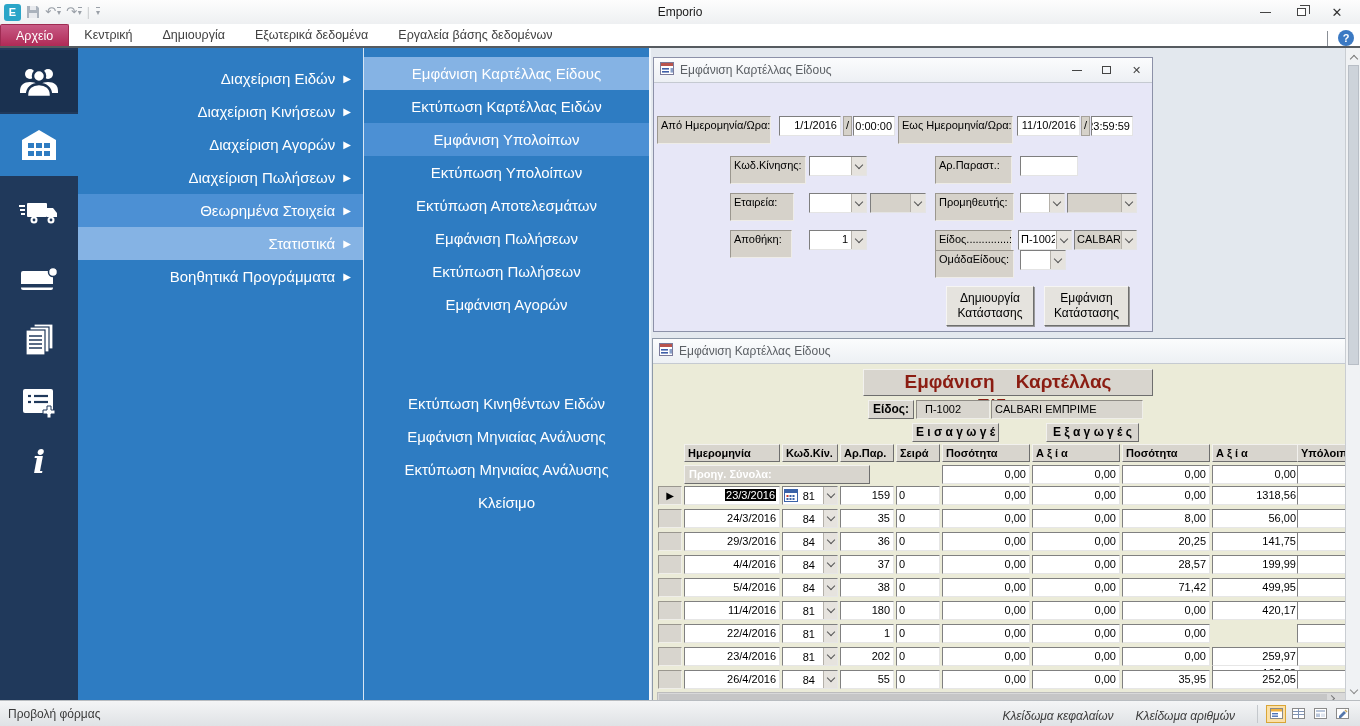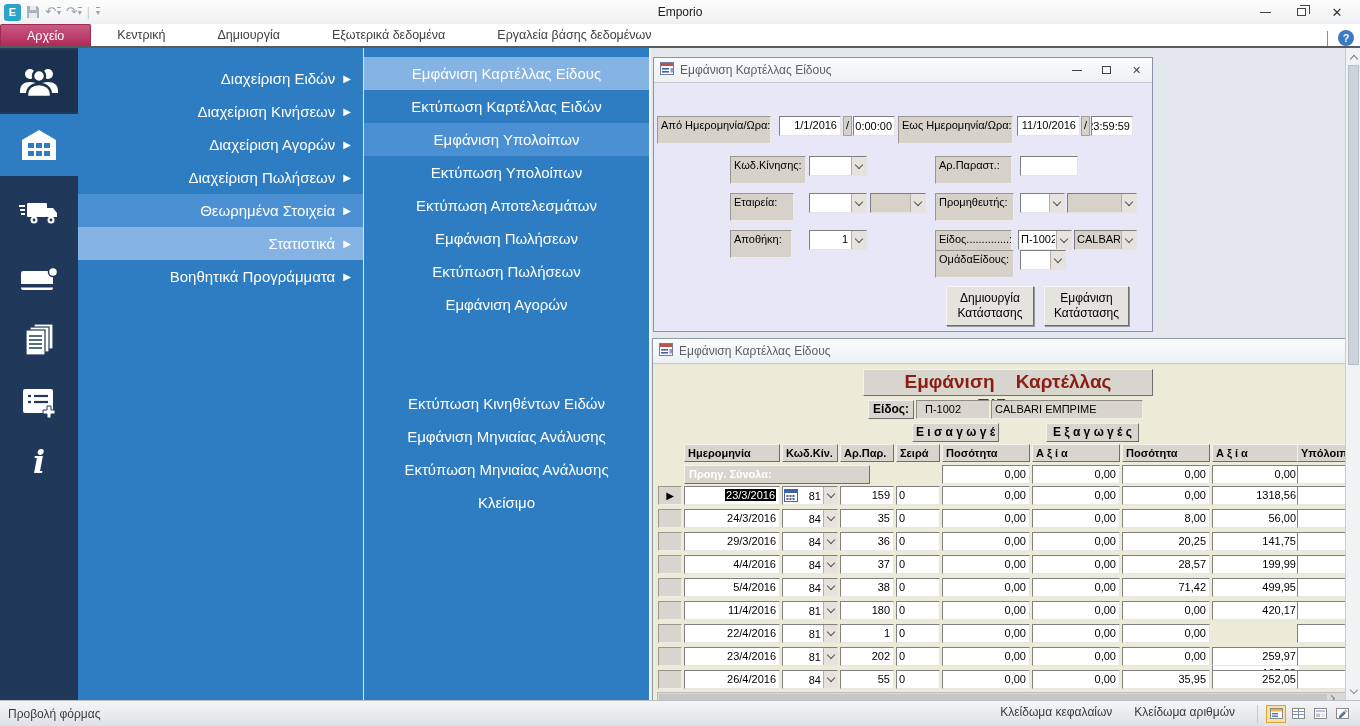--- a/index.html
+++ b/index.html
@@ -17,21 +17,21 @@
   .winctrl{margin-left:auto;display:flex;gap:14px;align-items:center;padding-right:8px;}
   .wc{width:22px;height:16px;display:flex;align-items:center;justify-content:center;color:#444;}
   .minbar{width:11px;height:0;border-bottom:1.6px solid #444;}
   .restbox{width:9px;height:8px;border:1.3px solid #444;position:relative;background:#fff;}
   .restbox:before{content:"";position:absolute;left:2px;top:-4px;width:9px;height:8px;border:1.3px solid #444;border-bottom:none;border-left:none;}
   .xglyph{font-size:13px;color:#333;}
 
   
   .tabrow{position:absolute;left:0;top:24px;width:1360px;height:22px;background:#ffffff;display:flex;align-items:flex-end;}
   #tabs{display:flex;height:22px;}
-  .tab{padding:0 26px;font-size:12.5px;color:#404040;line-height:22px;}
+  .tab{padding:0 15px;font-size:12.5px;color:#404040;line-height:22px;}
   .tab.active{background:linear-gradient(#c85a85,#b02a56);color:#fff;border-radius:2px 2px 0 0;border:1px solid #9e2b52;border-bottom:none;}
   .tabrow-right{margin-left:auto;display:flex;align-items:center;gap:10px;padding-right:6px;}
   .rib-chev{width:8px;height:8px;border-right:1.6px solid #8a8f96;border-bottom:1.6px solid #8a8f96;transform:rotate(45deg);margin-top:-4px;}
   .helpbtn{width:16px;height:16px;border-radius:50%;background:#3b79c3;color:#fff;font-size:11px;font-weight:bold;display:flex;align-items:center;justify-content:center;}
 
   
   .main{position:absolute;left:0;top:46px;width:1360px;height:654px;background:#e3e8ee;overflow:hidden;border-top:2px solid #565b60;}
 
   
   .sidebar{position:absolute;left:0;top:0;width:78px;height:654px;background:#20395b;}
@@ -89,41 +89,41 @@
 
   
   .thead-row,.trow{position:absolute;left:0;width:745px;height:19px;}
   .hcell{position:absolute;top:0;height:18px;background:#d8d5ce;border:1px solid;border-color:#f2f1ee #6e6e6e #6e6e6e #f2f1ee;font-size:11px;font-weight:bold;padding-left:3px;line-height:16px;white-space:nowrap;overflow:hidden;}
   .tcell{position:absolute;top:0;height:19px;background:#fff;border:1px solid;border-color:#808080 #e6e6e6 #e6e6e6 #808080;font-size:11px;line-height:16px;white-space:nowrap;overflow:hidden;}
   .tnum{text-align:right;padding-right:3px;}
   .tleft{padding-left:2px;}
   .selcell{position:absolute;left:5px;width:24px;top:0;height:19px;background:#d8d5ce;border:1px solid;border-color:#9a978f #efeee9 #efeee9 #9a978f;font-size:10px;text-align:center;line-height:17px;color:#000;}
   .tot-label{position:absolute;left:31px;width:186px;top:0;height:19px;background:#d8d5ce;border:1px solid;border-color:#f2f1ee #6e6e6e #6e6e6e #f2f1ee;color:#fff;font-weight:bold;font-size:11px;padding-left:4px;line-height:17px;}
   .kodcell{display:flex;align-items:center;}
-  .kodnum{flex:1;text-align:right;padding-right:2px;}
+  .kodnum{flex:1;text-align:right;padding-right:8px;}
   .kodcell .ddbtn{position:static;width:14px;align-self:stretch;}
   .selval{background:#000;color:#fff;padding:0 1px;}
   .calic{display:flex;align-items:center;margin-left:1px;}
 
   
   .hscroll{position:absolute;left:4px;top:353px;width:690px;height:12px;background:#d9d9d9;border:1px solid #bdbdbd;}
   .hthumb{position:absolute;left:1px;top:1px;width:668px;height:8px;background:#c6c6c6;}
   .harrow{position:absolute;right:10px;top:1px;width:9px;height:9px;display:flex;align-items:center;justify-content:center;}
   .chev-r{width:5px;height:5px;border-right:1.5px solid #777;border-top:1.5px solid #777;transform:rotate(45deg);}
   .subvdown{position:absolute;left:687px;top:340px;width:10px;height:10px;display:flex;align-items:center;justify-content:center;}
   .chev-d{width:6px;height:6px;border-right:1.5px solid #8a8a8a;border-bottom:1.5px solid #8a8a8a;transform:rotate(45deg);margin-top:-2px;}
   .chev-u{width:6px;height:6px;border-left:1.5px solid #777;border-top:1.5px solid #777;transform:rotate(45deg);margin-top:3px;}
   .vscroll{position:absolute;right:0;top:0;width:15px;height:654px;background:#f0f2f4;border-left:1px solid #c9cdd2;}
   .vup{position:absolute;top:2px;left:0;width:15px;height:14px;display:flex;align-items:center;justify-content:center;}
   .vthumb{position:absolute;left:2px;top:17px;width:11px;height:300px;background:#cdd3da;border:1px solid #b8bec6;}
   .vdown{position:absolute;bottom:4px;left:0;width:15px;height:14px;display:flex;align-items:center;justify-content:center;}
 
   
   .statusbar{position:absolute;left:0;top:700px;width:1360px;height:26px;background:linear-gradient(#f4f5f6,#dfe2e5);border-top:1px solid #b8bcc0;display:flex;align-items:center;padding:0 8px;font-size:12px;color:#3b3b3b;}
-  .sb-right{margin-left:auto;display:flex;align-items:flex-start;gap:22px;}
+  .sb-right{margin-left:auto;display:flex;align-items:flex-end;gap:22px;font-style:italic;}
   .sb-views{display:flex;gap:2px;align-items:center;border-left:1px solid #c4c8cc;padding-left:8px;}
   .sb-view{width:20px;height:18px;display:flex;align-items:center;justify-content:center;border:1px solid transparent;}
   .sb-view.active{background:#fbe0a6;border:1px solid #d9a537;}
 </style>
 </head>
 <body>
 
 <div class="titlebar">
   <div class="qat">
     <span class="appicon">E</span>

